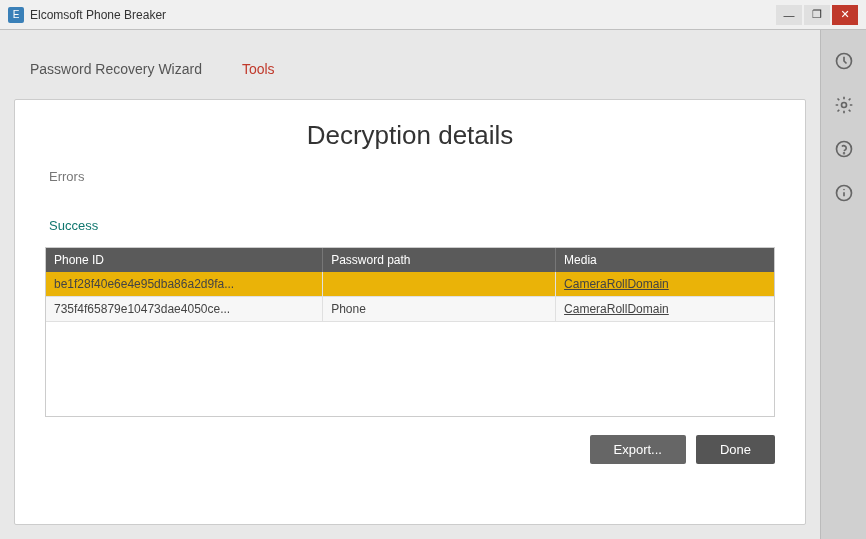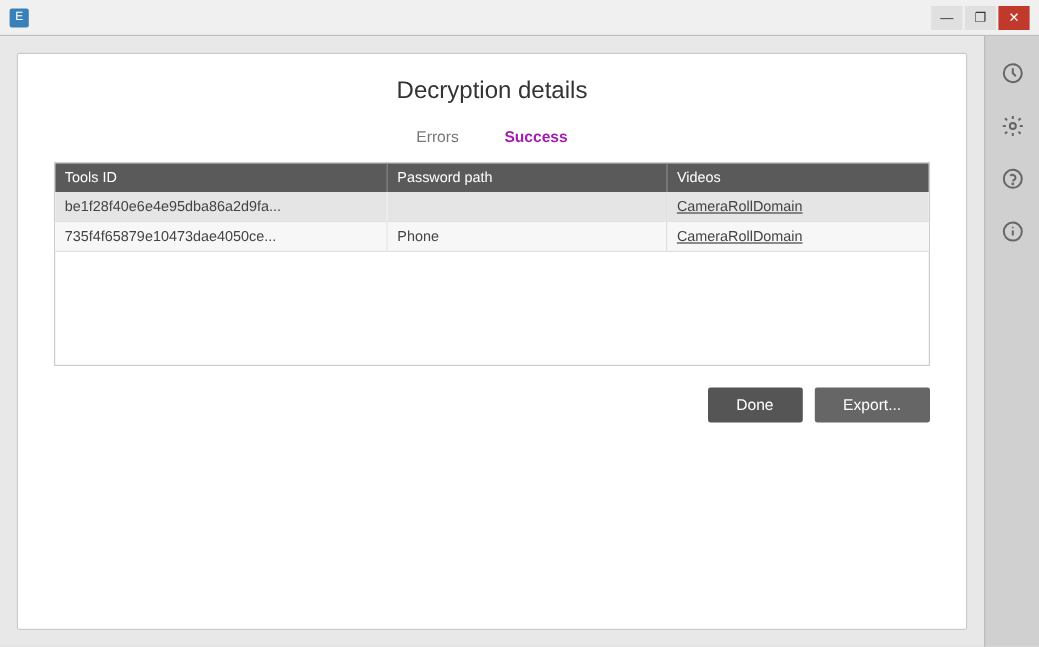--- a/index.html
+++ b/index.html
@@ -116,43 +116,44 @@
       margin: 14px 14px 14px 14px;
       background: white;
       border: 1px solid #ccc;
       border-radius: 2px;
       display: flex;
       flex-direction: column;
       padding: 20px 30px;
     }
 
     .panel-title {
-      font-size: 20px;
+      font-size: 26px;
       font-weight: 400;
       color: #333;
       text-align: center;
       margin-bottom: 16px;
     }
 
     
     .sub-tabs {
       display: flex;
       justify-content: center;
       gap: 30px;
       margin-bottom: 12px;
+      flex-direction: column;
     }
     .sub-tab {
       font-size: 13px;
       cursor: pointer;
       color: #777;
       padding: 2px 4px;
     }
     .sub-tab.active {
-      color: #a21caf;
-      font-weight: 700;
+      color: #0f766e;
+      font-weight: 400;
     }
 
     
     .file-table {
       width: 100%;
       border-collapse: collapse;
       font-size: 12px;
     }
     .file-table thead tr {
       background: #5a5a5a;
@@ -169,21 +170,21 @@
       border-right: none;
     }
     .table-scroll {
       overflow-y: auto;
       overflow-x: hidden;
       height: 170px;
       border: 1px solid #ccc;
     }
     .file-table tbody tr {
       border-bottom: 1px solid #e0e0e0;
-      background: #e5e5e5;
+      background: #eab308;
     }
     .file-table tbody tr:nth-child(even) {
       background: #f7f7f7;
     }
     .file-table tbody td {
       padding: 5px 8px;
       color: #444;
       border-right: 1px solid #e0e0e0;
       white-space: nowrap;
       overflow: hidden;
@@ -250,67 +251,76 @@
     }
   </style>
 </head>
 <body>
 
 <div class="title-bar">
   <div class="title-bar-left">
     <div class="title-bar-icon">
       <span>E</span>
     </div>
+    <span class="title-bar-title">Elcomsoft Phone Breaker</span>
   </div>
   <div class="title-bar-controls">
     <button class="tb-btn">—</button>
     <button class="tb-btn">❐</button>
     <button class="tb-btn close">✕</button>
   </div>
 </div>
 
 <div class="main-container">
   <div class="left-area">
 
+    <div class="nav-tabs">
+      <div class="nav-tab">
+        <span>Password Recovery Wizard</span>
+      </div>
+      <div class="nav-tab active">
+        <span>Tools</span>
+      </div>
+    </div>
 
     <div class="content-panel">
       <h2 class="panel-title">Decryption details</h2>
 
       <div class="sub-tabs">
         <span class="sub-tab">Errors</span>
         <span class="sub-tab active">Success</span>
       </div>
 
       <div class="table-scroll">
         <table class="file-table">
           <thead>
             <tr>
-              <th class="col-fileid">Tools ID</th>
+              <th class="col-fileid">Phone ID</th>
               <th class="col-path">Password path</th>
-              <th class="col-domain">Videos</th>
+              <th class="col-domain">Media</th>
             </tr>
           </thead>
           <tbody id="table-body">
           <tr>
                 <td class="col-fileid">be1f28f40e6e4e95dba86a2d9fa...</td>
                 <td class="col-path"></td>
                 <td class="col-domain">CameraRollDomain</td>
               </tr>
               <tr>
                 <td class="col-fileid">735f4f65879e10473dae4050ce...</td>
                 <td class="col-path">Phone</td>
                 <td class="col-domain">CameraRollDomain</td>
               </tr>
             </tbody>
         </table>
       </div>
 
       <div class="button-row">
+        <button class="btn btn-export">Export...</button>
         <button class="btn btn-done">Done</button>
-        <button class="btn btn-export">Export...</button>
       </div>
     </div>
 
   </div>
 
   <div class="right-sidebar">
     <div class="sidebar-icon">
       <svg width="20" height="20" viewBox="0 0 24 24" fill="none" stroke="#666" stroke-width="2">
         <circle cx="12" cy="12" r="9"></circle>
         <polyline points="12 7 12 12 15 15"></polyline>

